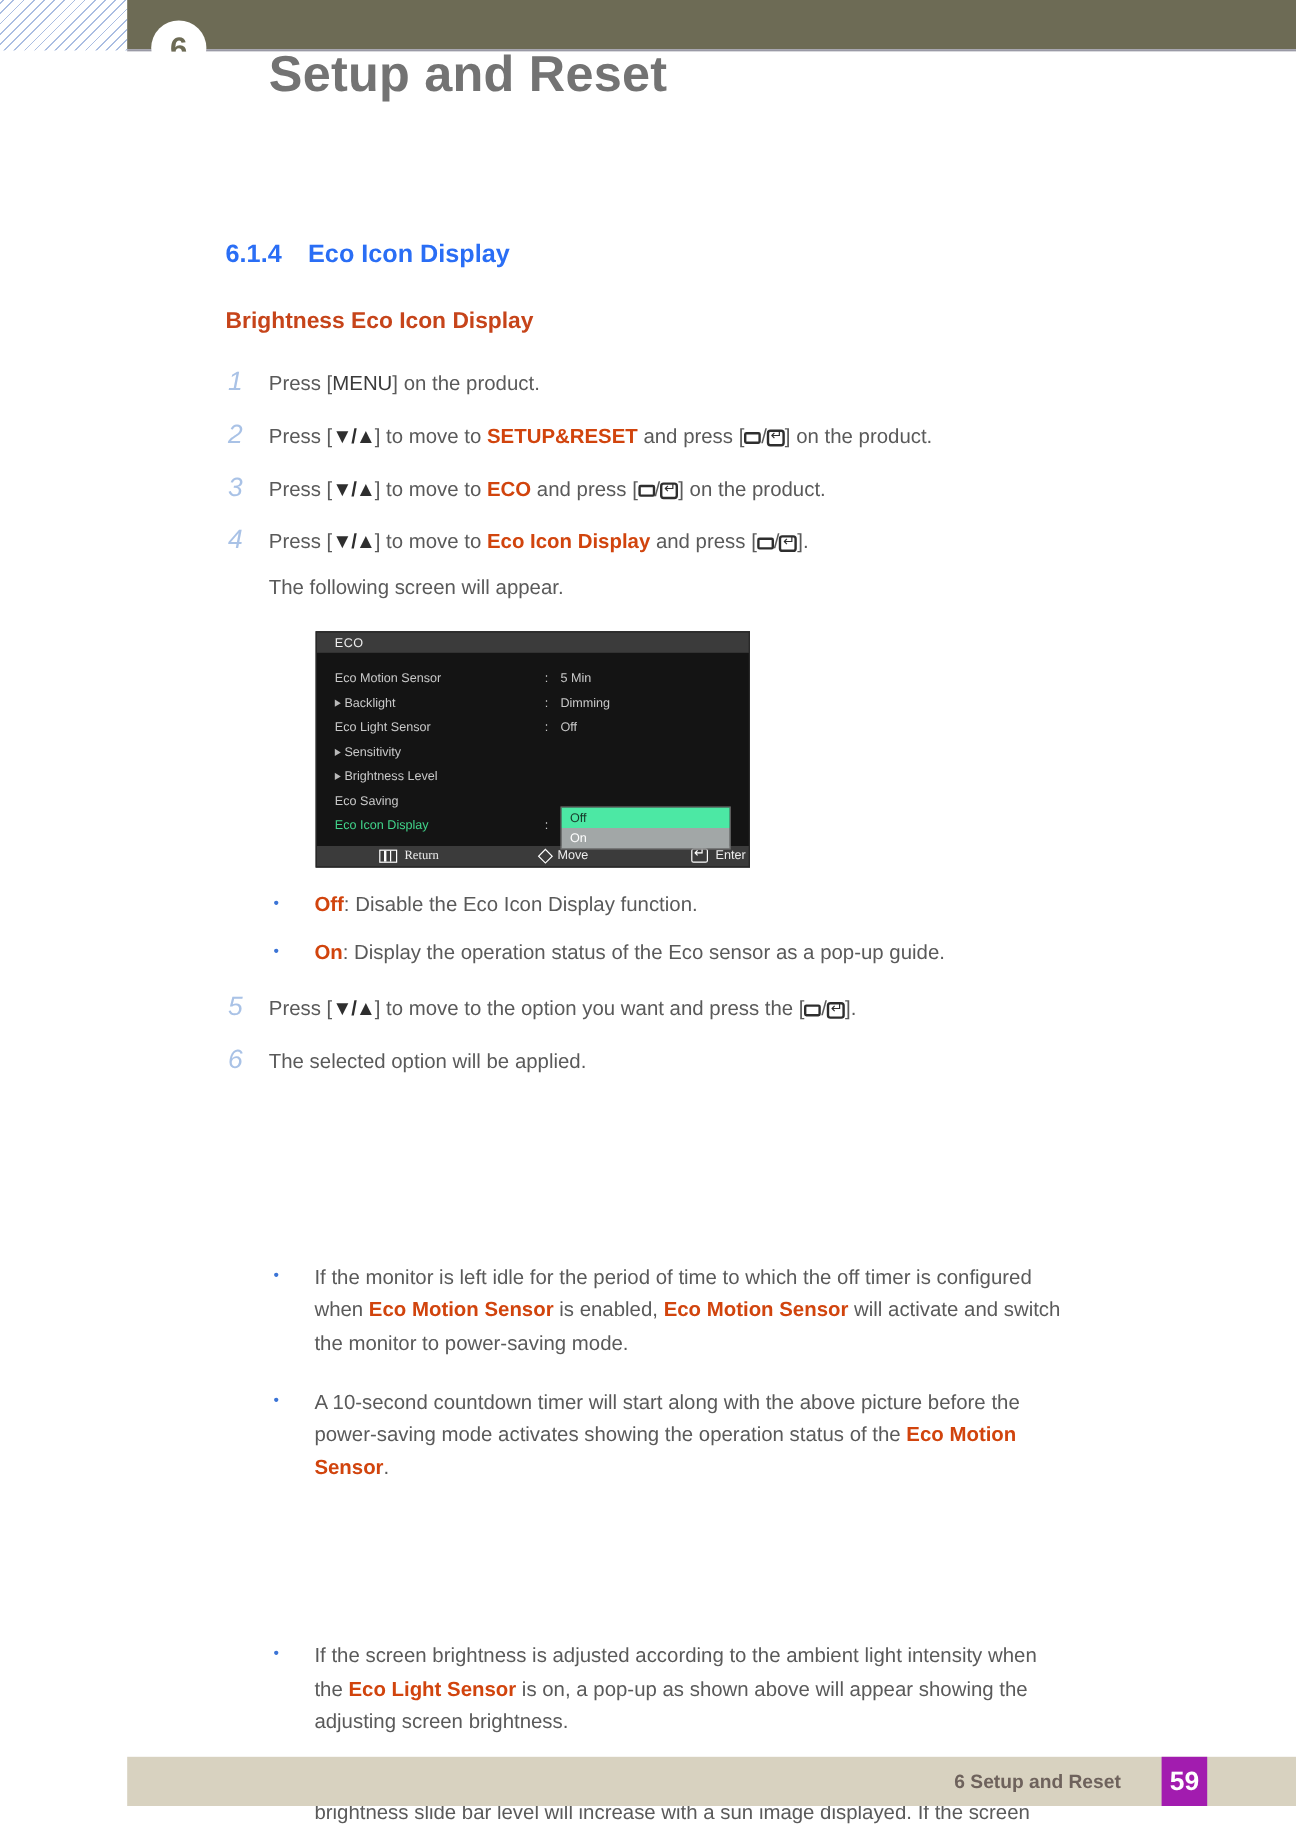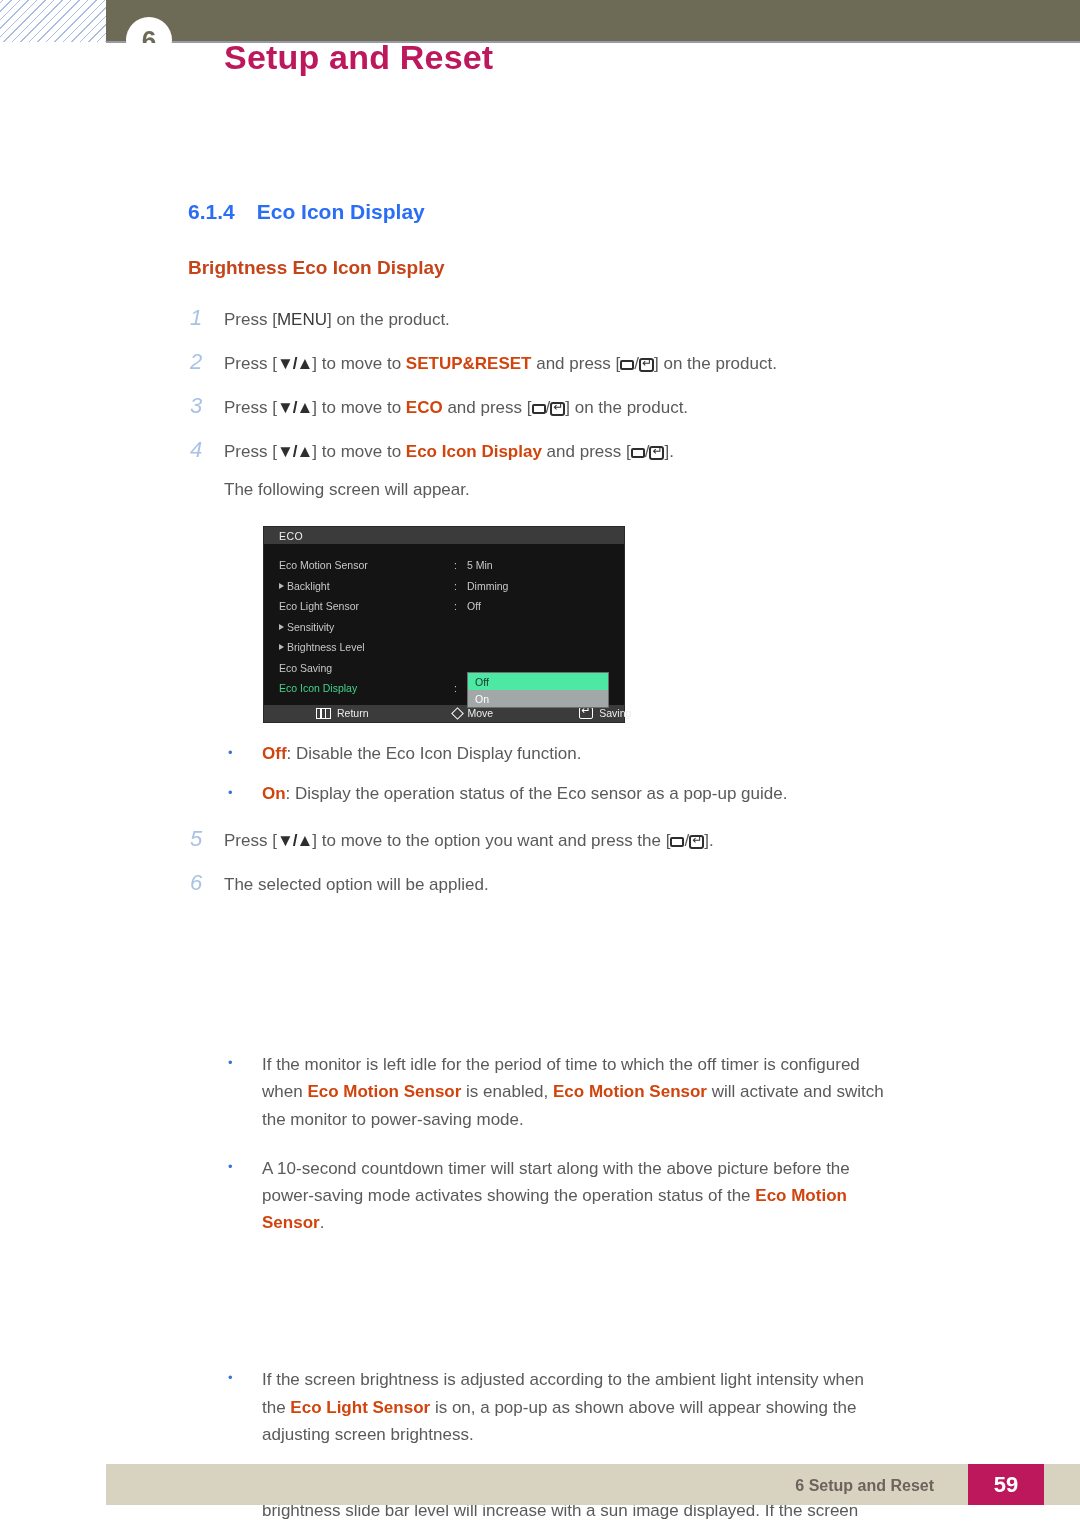--- a/index.html
+++ b/index.html
@@ -57,23 +57,23 @@
   .header-mask {
     position: absolute;
     left: 106px; top: 43px;
     width: 974px; height: 40px;
     background: #ffffff;
     z-index: 4;
   }
   .page-title {
     position: absolute;
     left: 224px; top: 38px;
-    font-size: 34px;
+    font-size: 42px;
     font-weight: bold;
-    color: #be185d;
+    color: #737373;
     letter-spacing: .2px;
     z-index: 5;
   }
 
   
   .content {
     position: absolute;
     left: 0; top: 200px;
     width: 888px;
   }
@@ -220,21 +220,21 @@
   .popup-item.inactive { background: #a2a7a7; color: #ffffff; }
   .osd-foot {
     height: 17px;
     background: #3b3b3b;
     display: flex;
     align-items: center;
     font-size: 10.5px;
     color: #ededed;
   }
   .foot-seg { display: flex; align-items: center; gap: 6px; }
-  .foot-seg.s1 { margin-left: 52px; }
+  .foot-seg.s1 { margin-left: 52px; font-family: Liberation Serif, serif; }
   .foot-seg.s2 { margin-left: 84px; }
   .foot-seg.s3 { margin-left: 86px; }
   .ic-menu {
     display: inline-block;
     width: 15px; height: 11px;
     border: 1.5px solid #ffffff;
     position: relative;
   }
   .ic-menu::before, .ic-menu::after {
     content: ""; position: absolute; top: 0; bottom: 0;
@@ -315,22 +315,22 @@
   .footer-text {
     position: absolute;
     right: 146px; bottom: 32px;
     font-size: 16px;
     font-weight: bold;
     color: #6e625c;
   }
   .footer-page {
     position: absolute;
     left: 968px; bottom: 22px;
-    width: 76px; height: 41px;
-    background: #be185d;
+    width: 38px; height: 41px;
+    background: #a21caf;
     display: flex;
     align-items: center;
     justify-content: center;
     color: #ffffff;
     font-size: 22px;
     font-weight: bold;
   }
 </style>
 </head>
 <body>
@@ -441,21 +441,21 @@
         <span class="foot-seg s1">
           <span class="ic-menu"></span>
           <span>Return</span>
         </span>
         <span class="foot-seg s2">
           <span class="ic-diamond"></span>
           <span>Move</span>
         </span>
         <span class="foot-seg s3">
           <span class="ic-enter"></span>
-          <span>Saving</span>
+          <span>Enter</span>
         </span>
       </div>
     </div>
   </div>
 
   <div class="bullets" id="option-bullets-host">
       <div class="bullet">
         <span class="dot">•</span>
         <span class="btxt"><span class="kw">Off</span><span>: Disable the Eco Icon Display function.</span></span>
       </div>

